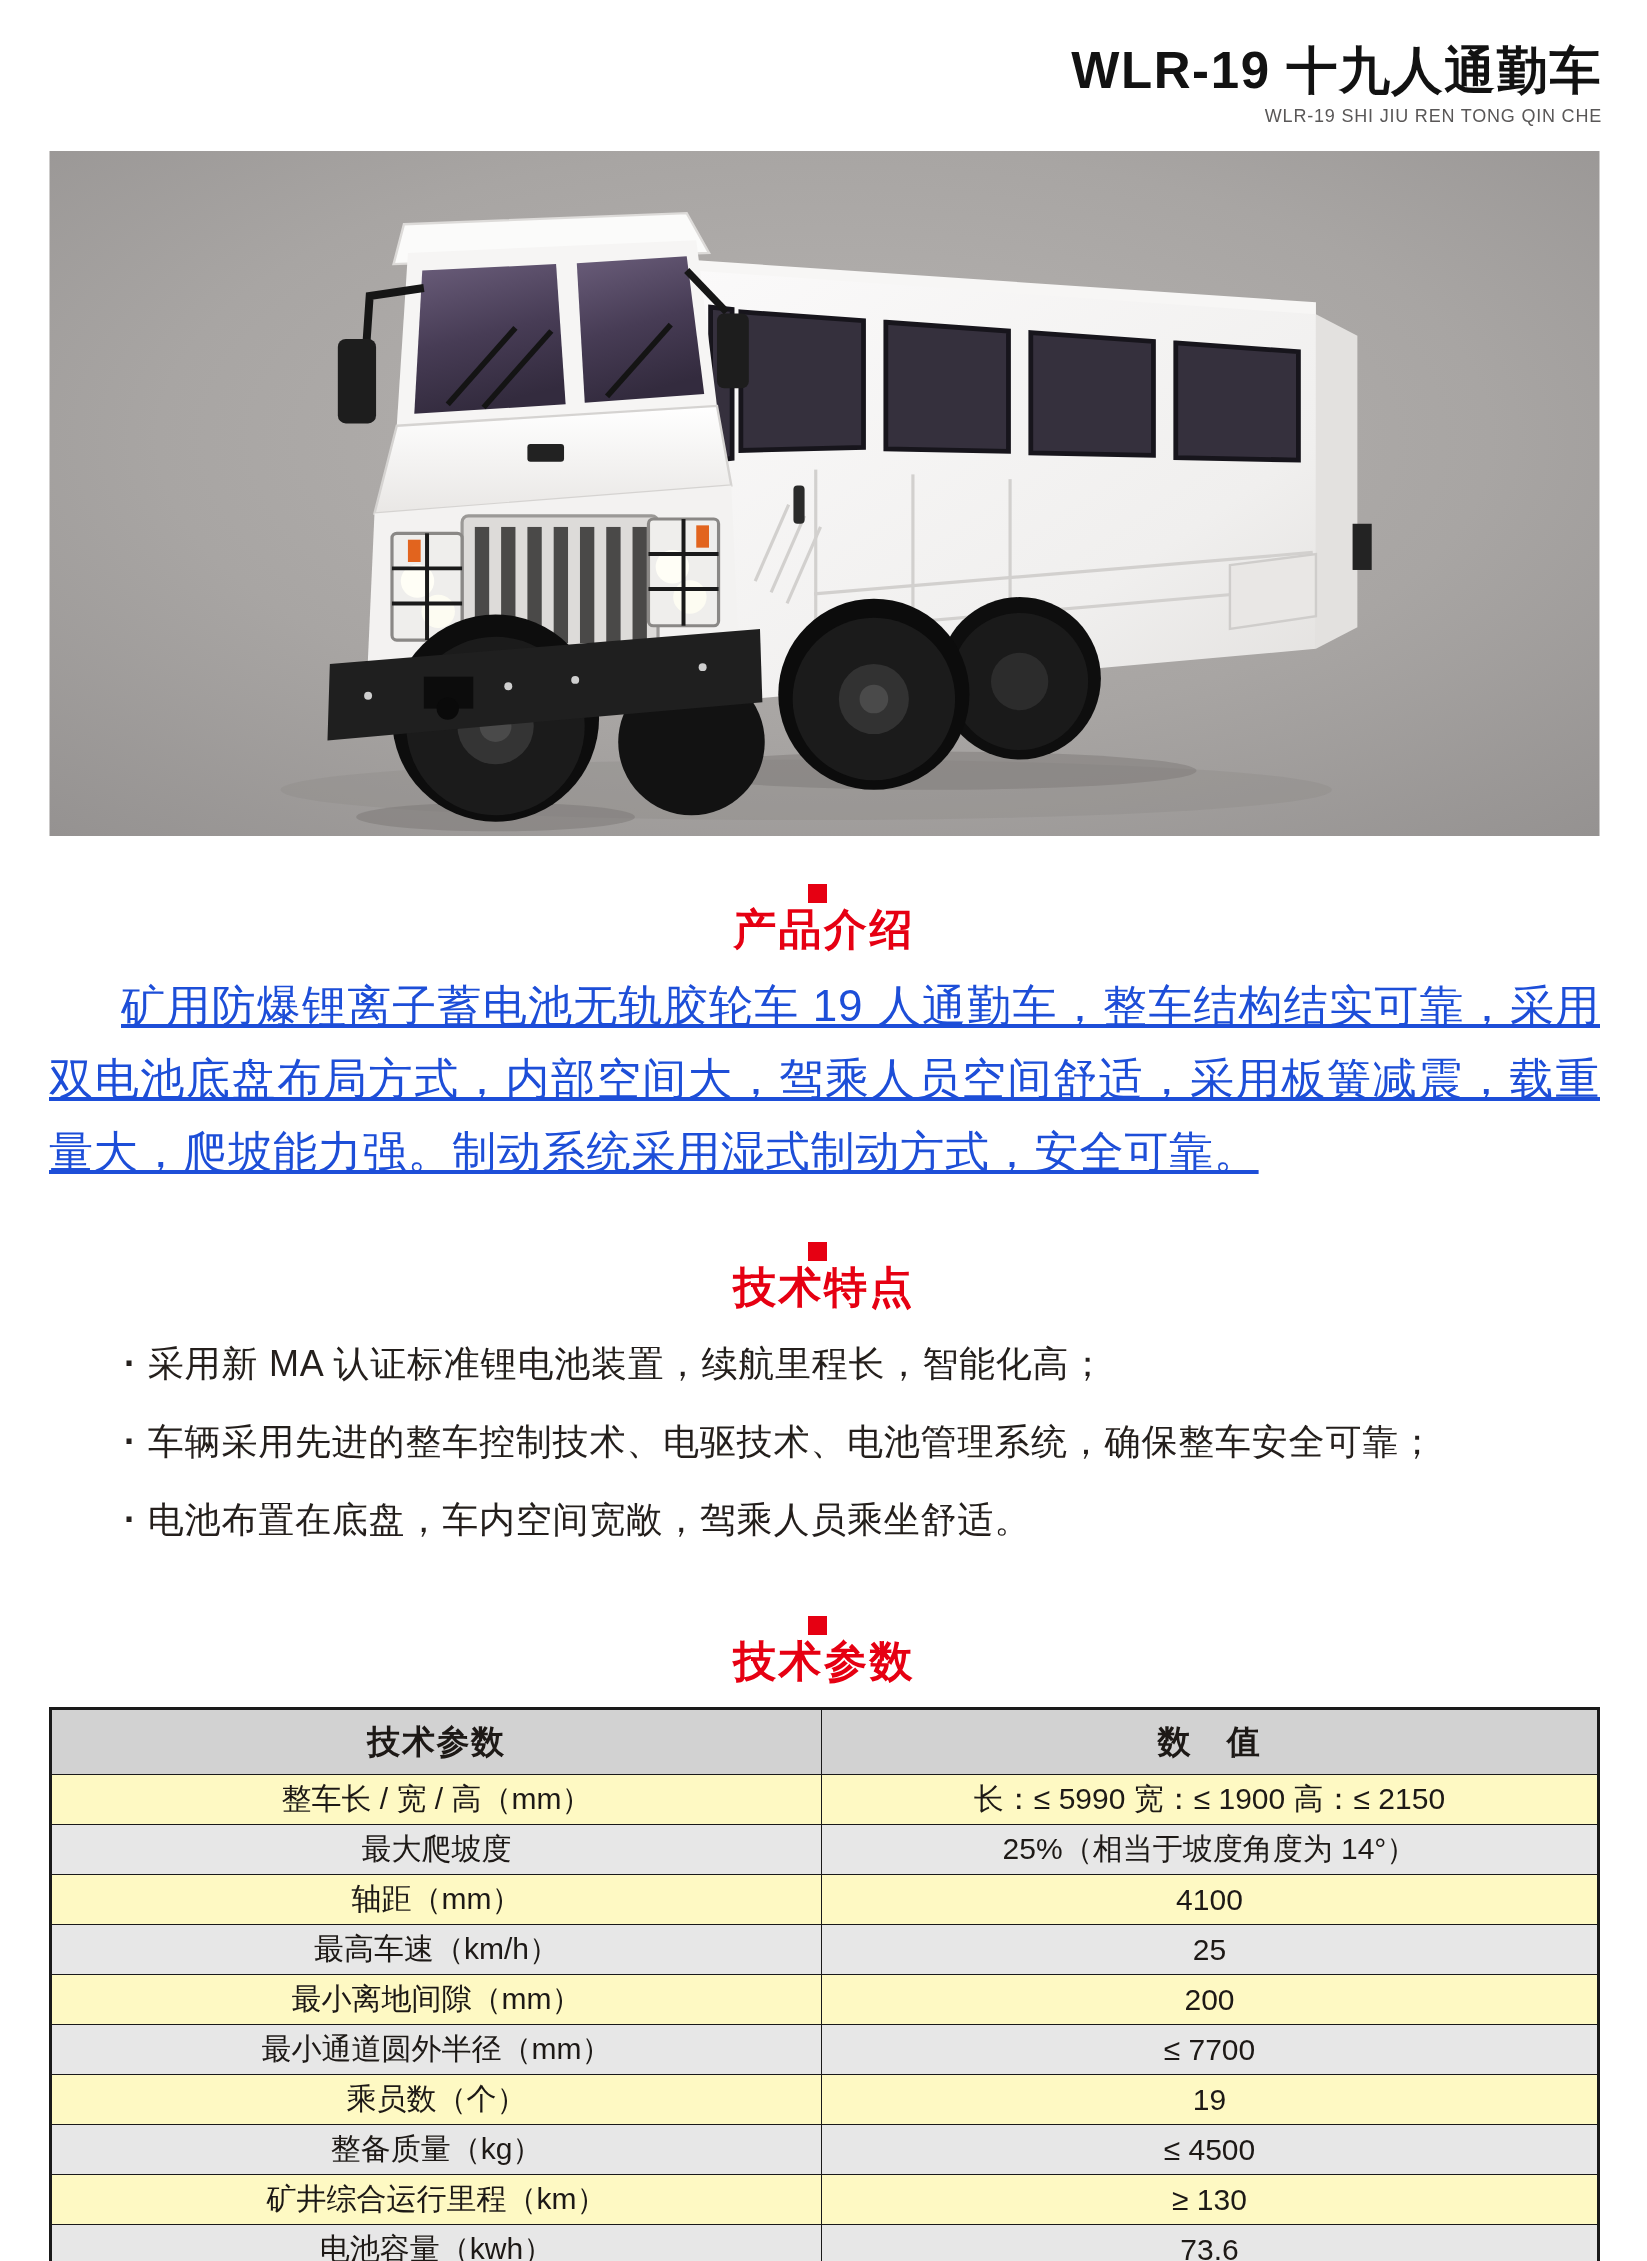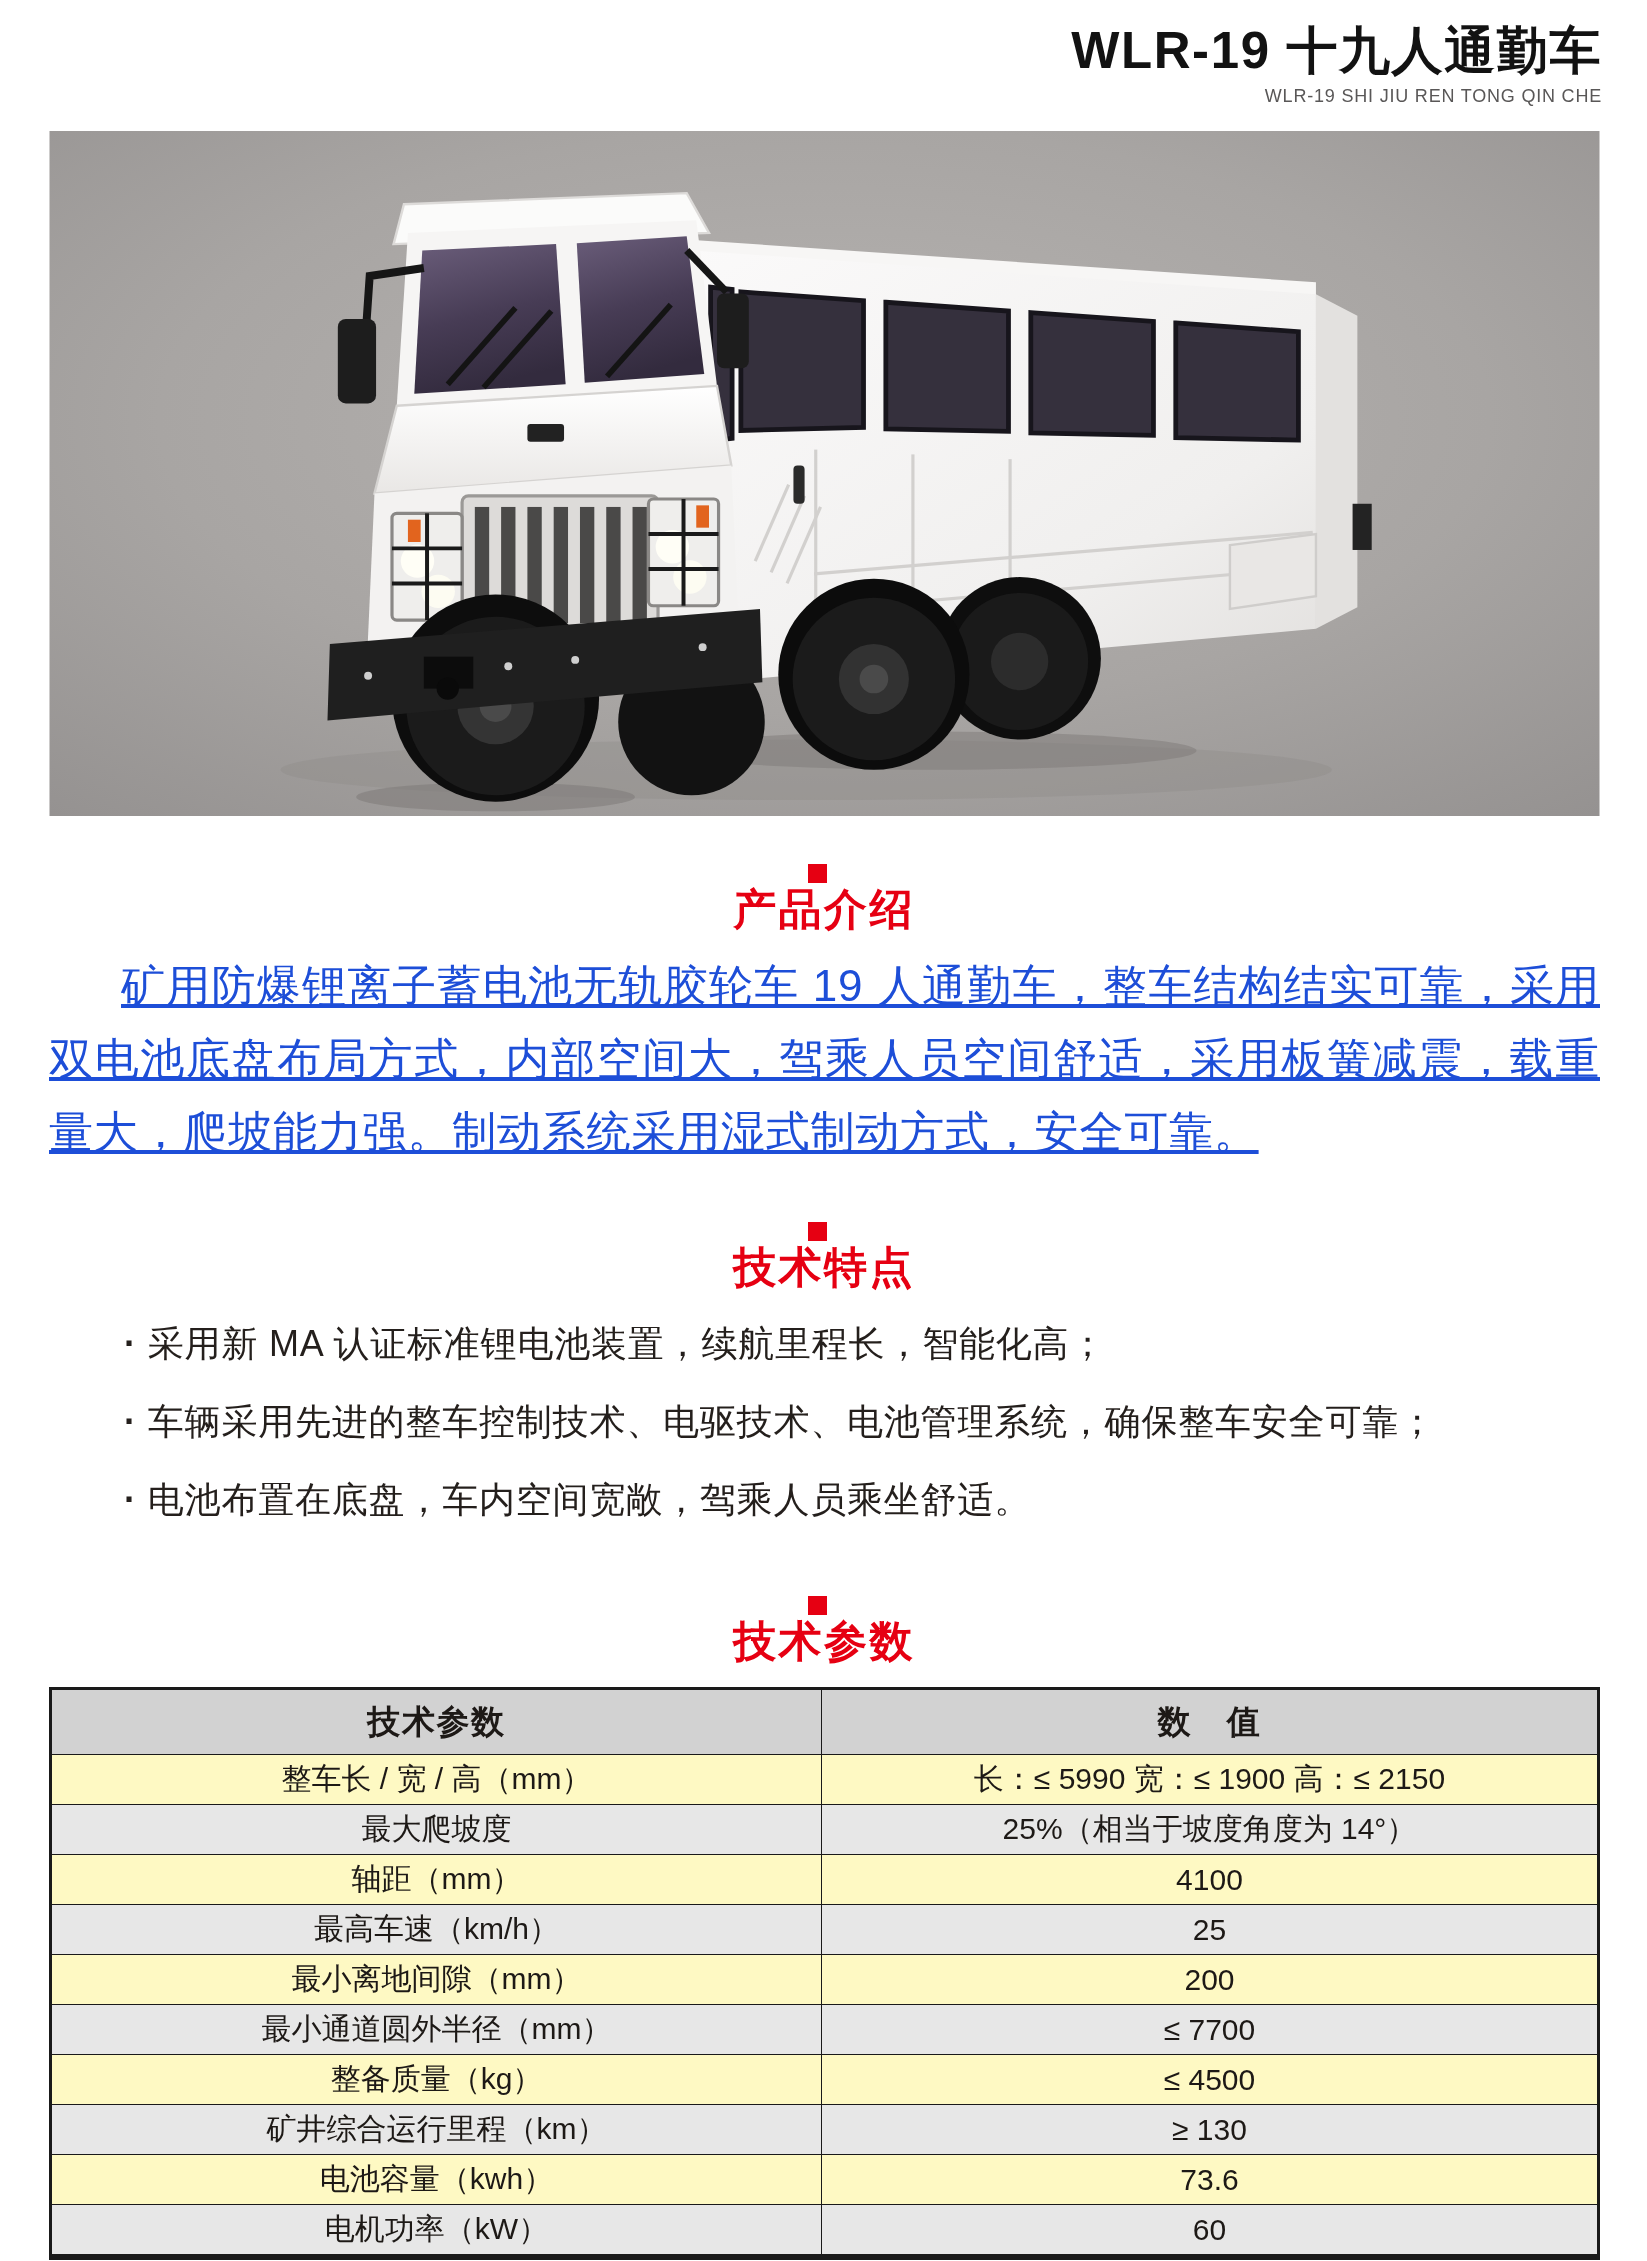--- a/index.html
+++ b/index.html
@@ -16,20 +16,21 @@
   .title-block {
     padding: 21px 46px 0 46px;
     text-align: right;
   }
   .page-title {
     font-size: 51px;
     font-weight: 700;
     color: #121212;
     letter-spacing: 1.6px;
     line-height: 59px;
+    margin-top: 20px;
   }
   .page-subtitle {
     margin-top: 6.4px;
     font-size: 18px;
     font-weight: 400;
     color: #595757;
     letter-spacing: 0.8px;
   }
   
   .photo-wrap {
@@ -343,20 +344,24 @@
       </tr>
       <tr>
         <td>最小离地间隙（mm）</td>
         <td>200</td>
       </tr>
       <tr>
         <td>最小通道圆外半径（mm）</td>
         <td>≤ 7700</td>
       </tr>
       <tr>
+        <td>乘员数（个）</td>
+        <td>19</td>
+      </tr>
+      <tr>
         <td>整备质量（kg）</td>
         <td>≤ 4500</td>
       </tr>
       <tr>
         <td>矿井综合运行里程（km）</td>
         <td>≥ 130</td>
       </tr>
       <tr>
         <td>电池容量（kwh）</td>
         <td>73.6</td>

